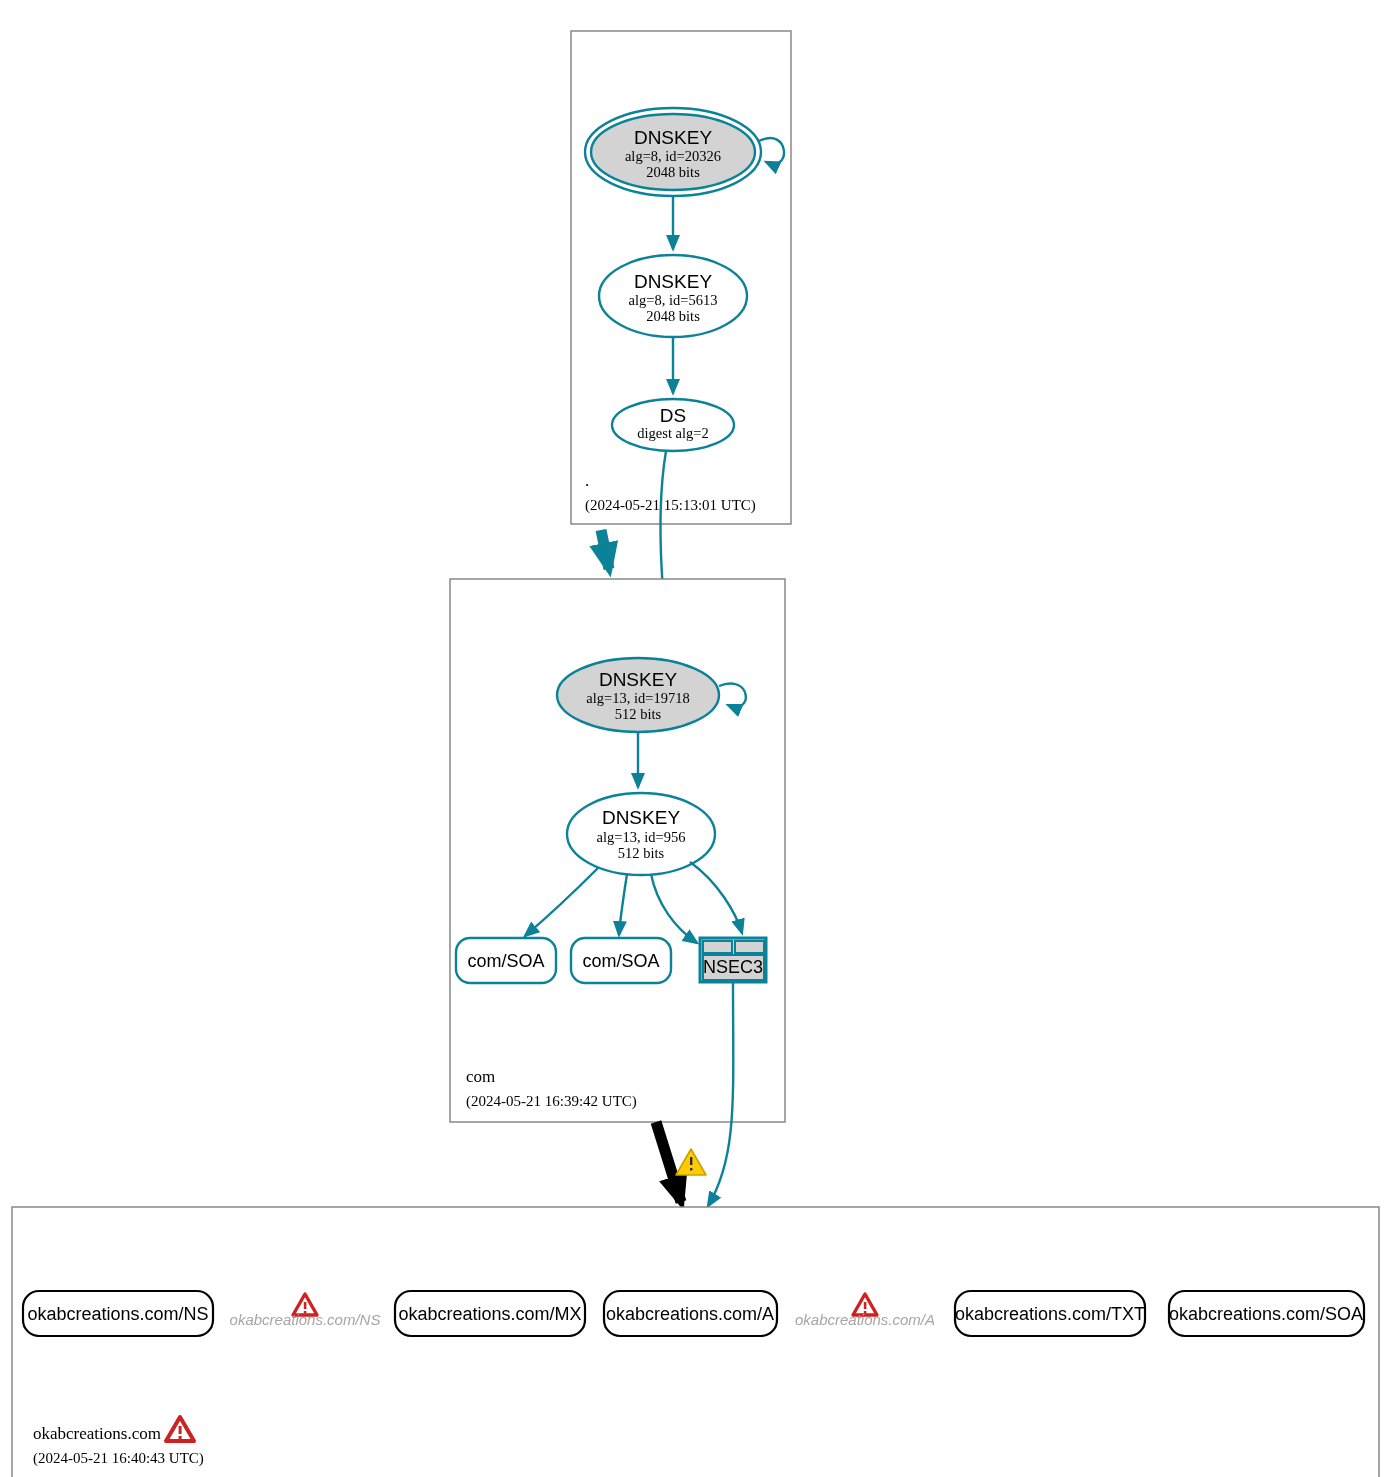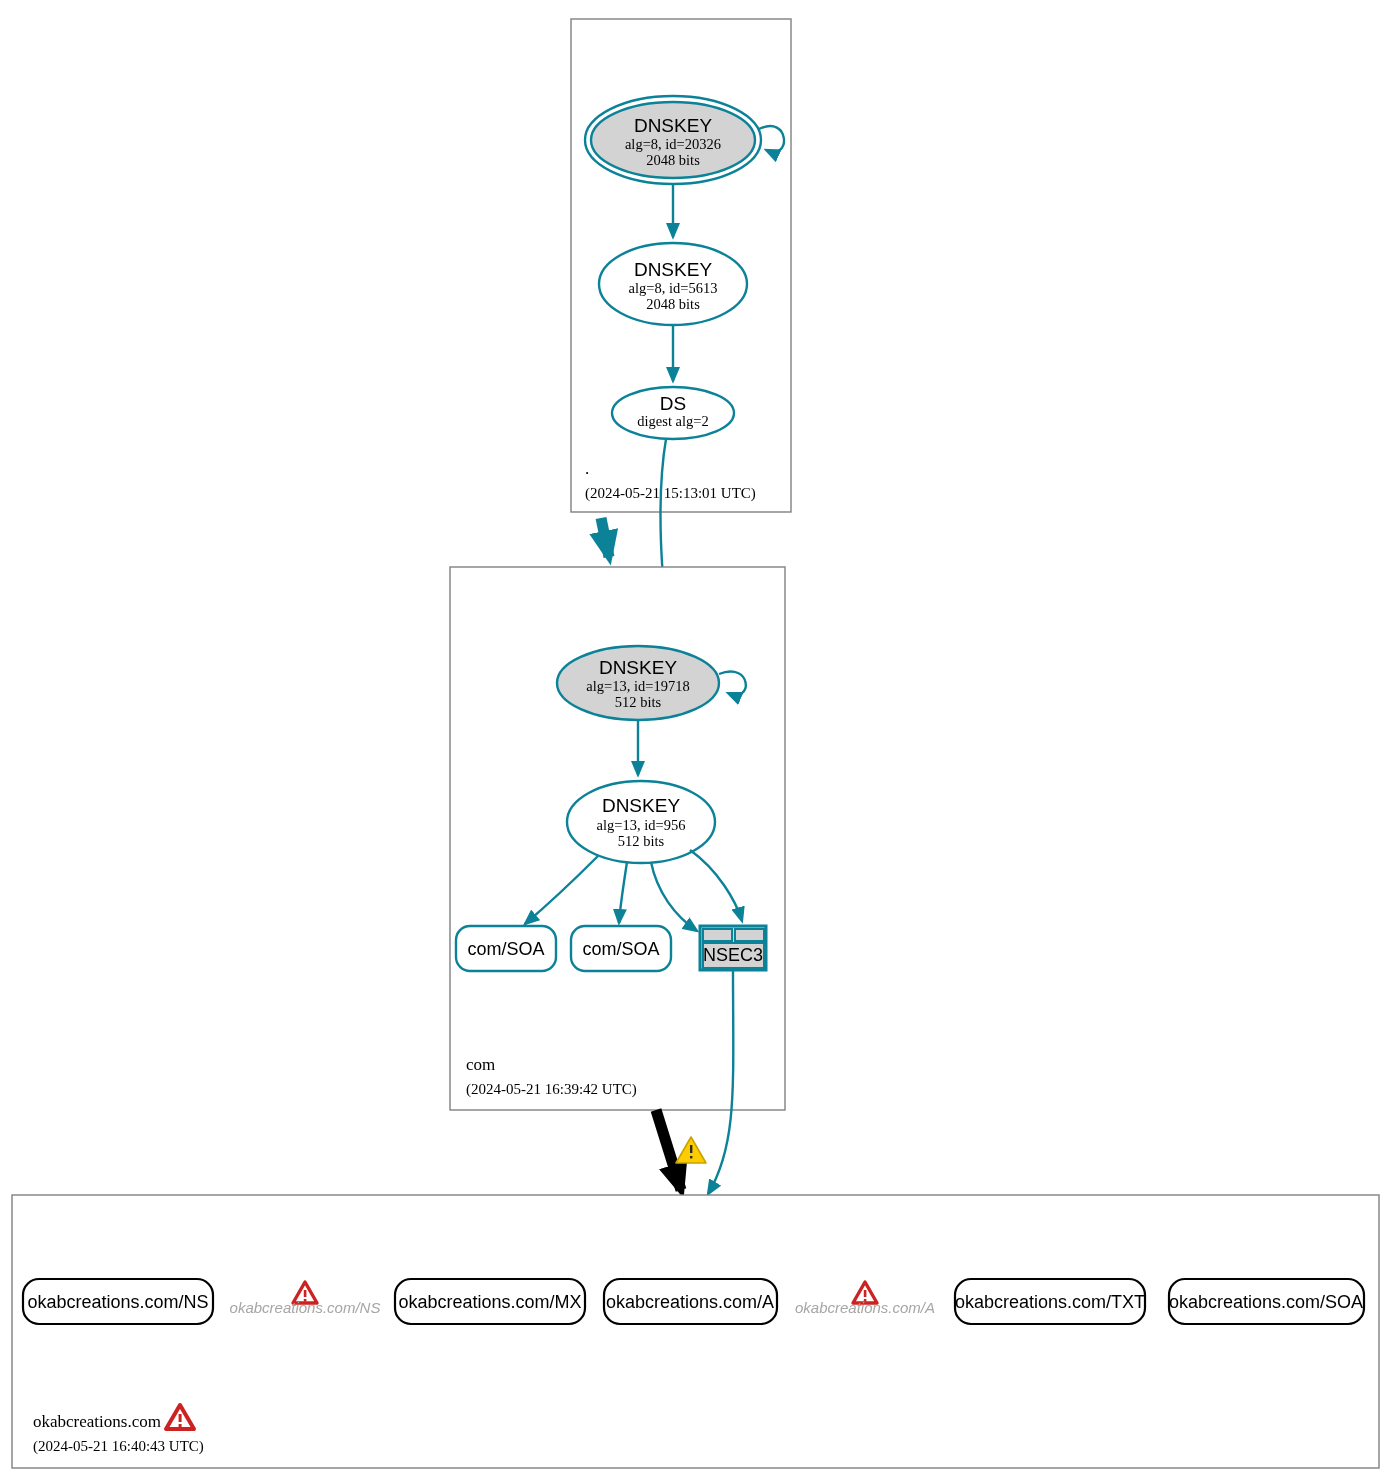--- a/index.html
+++ b/index.html
@@ -9,21 +9,21 @@
   }
   body {
     font-family: "Liberation Sans", sans-serif;
     width: 1391px;
     height: 1477px;
     position: relative;
     overflow: hidden;
   }
   #stage {
     position: absolute;
-    left: 0; top: 4px;
+    left: 0; top: 16px;
     width: 1391px;
     height: 1398px;
   }
   svg#graph {
     position: absolute;
     left: 0; top: 0;
     width: 1391px;
     height: 1477px;
   }
   .zone-box {

